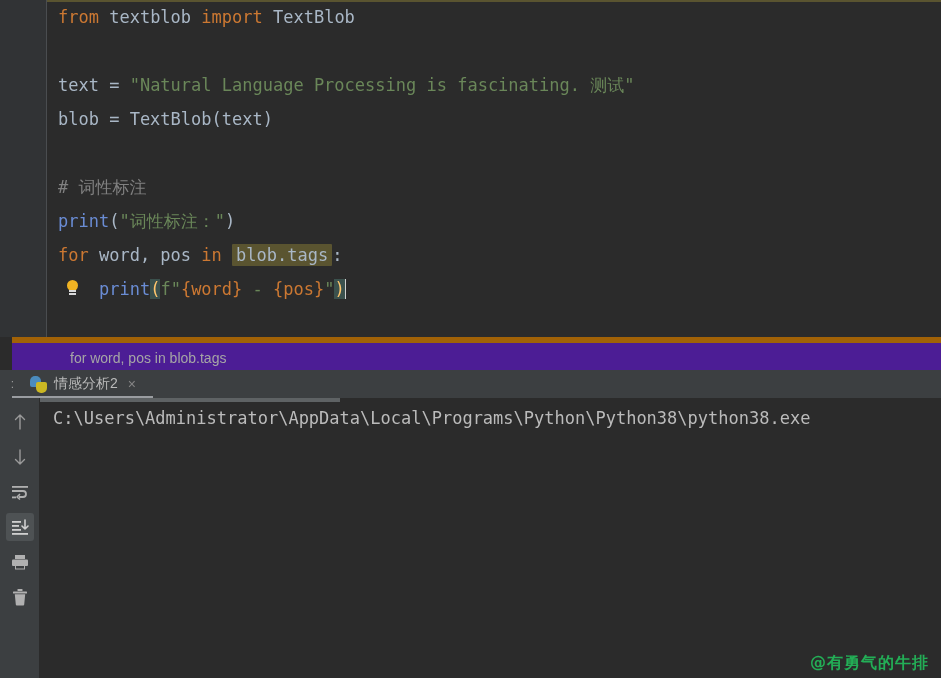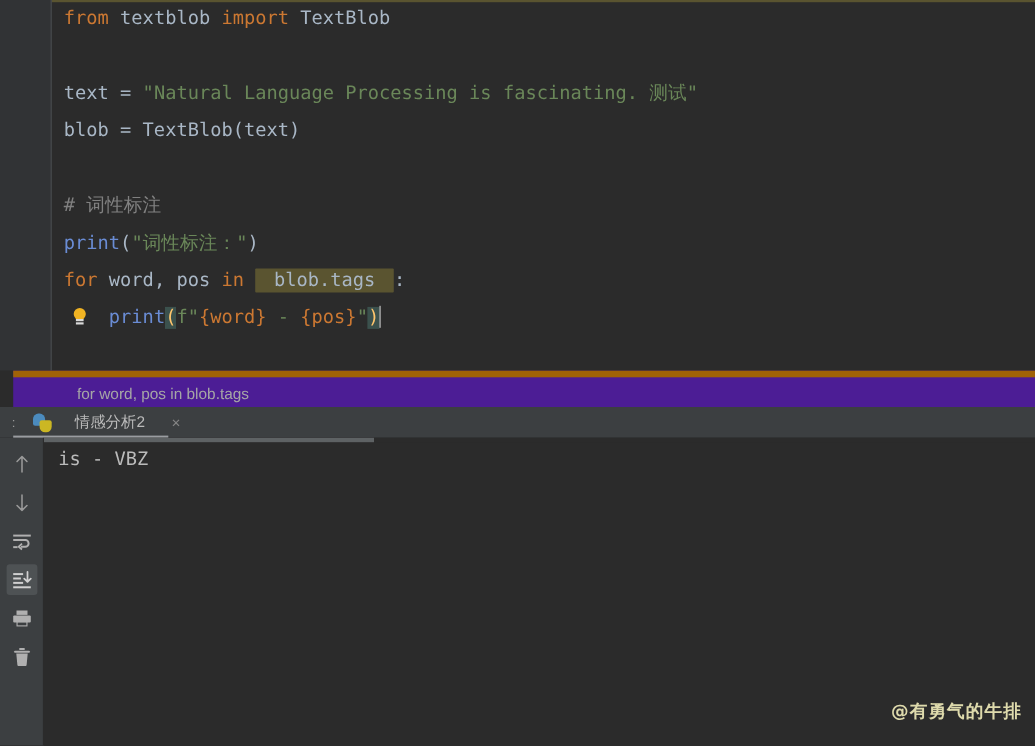--- a/index.html
+++ b/index.html
@@ -63,21 +63,21 @@
   .fn      { color: #6a8cd4; text-align: center; }
   .str     { color: #6a8759; }
   .cmt     { color: #808080; }
   .plain   { color: #a9b7c6; }
   .brace   { color: #cc7832; }
   .paren   { color: #a9b7c6; }
 
   .sel-hl {
     background: #5a5430;
     border-radius: 1px;
-    padding: 1px 17px;
+    padding: 1px 4px;
   }
   .paren-hl {
     background: #3b514d;
     color: #ffc66d;
   }
   .caret {
     display: inline-block;
     width: 1px;
     height: 20px;
     background: #cfcfcf;
@@ -145,21 +145,21 @@
     line-height: 28px;
     text-align: right;
     overflow: hidden;
   }
   #run-tab {
     position: absolute;
     left: 24px; top: 0;
     height: 28px;
     display: flex;
     align-items: center;
-    gap: 21px;
+    gap: 7px;
     padding: 0 6px;
   }
   #run-tab-underline {
     position: absolute;
     left: 12px; top: 26px;
     width: 141px; height: 3px;
     background: #9a9da1;
   }
   .py-icon {
     position: relative;
@@ -244,25 +244,25 @@
     color: #bbbbbb;
     white-space: pre;
     overflow: hidden;
     padding-left: 13px;
     box-sizing: border-box;
   }
   .oline { height: 33px; }
 
   #watermark {
     position: absolute;
-    right: 12px; bottom: 20px;
+    right: 12px; bottom: 4px;
     font-family: "DejaVu Sans", sans-serif;
     font-size: 16px;
     font-weight: bold;
-    color: #fef9c3;
+    color: #22c55e;
     letter-spacing: 1px;
     opacity: .85;
   }
 </style>
 </head>
 <body>
 
 <div id="app">
 
   <div id="editor">
@@ -333,18 +333,18 @@
             <path d="M4.8 7.2 h10.4 l-1 10.3 a1 1 0 0 1 -1 .9 h-6.4 a1 1 0 0 1 -1 -.9 z" fill="#b0b0b0"></path>
           </svg>
         </div>
       </div>
     <div id="console-toolbar-divider"></div>
 
     <div id="console-top-scroll">
       <div class="thumb"></div>
     </div>
 
-    <div id="console-out"><div class="oline">is - VBZ</div></div>
+    <div id="console-out"><div class="oline">C:\Users\Administrator\AppData\Local\Programs\Python\Python38\python38.exe</div></div>
 
     <div id="watermark">@有勇气的牛排</div>
   </div>
 
 </div>
 
 </body></html>

